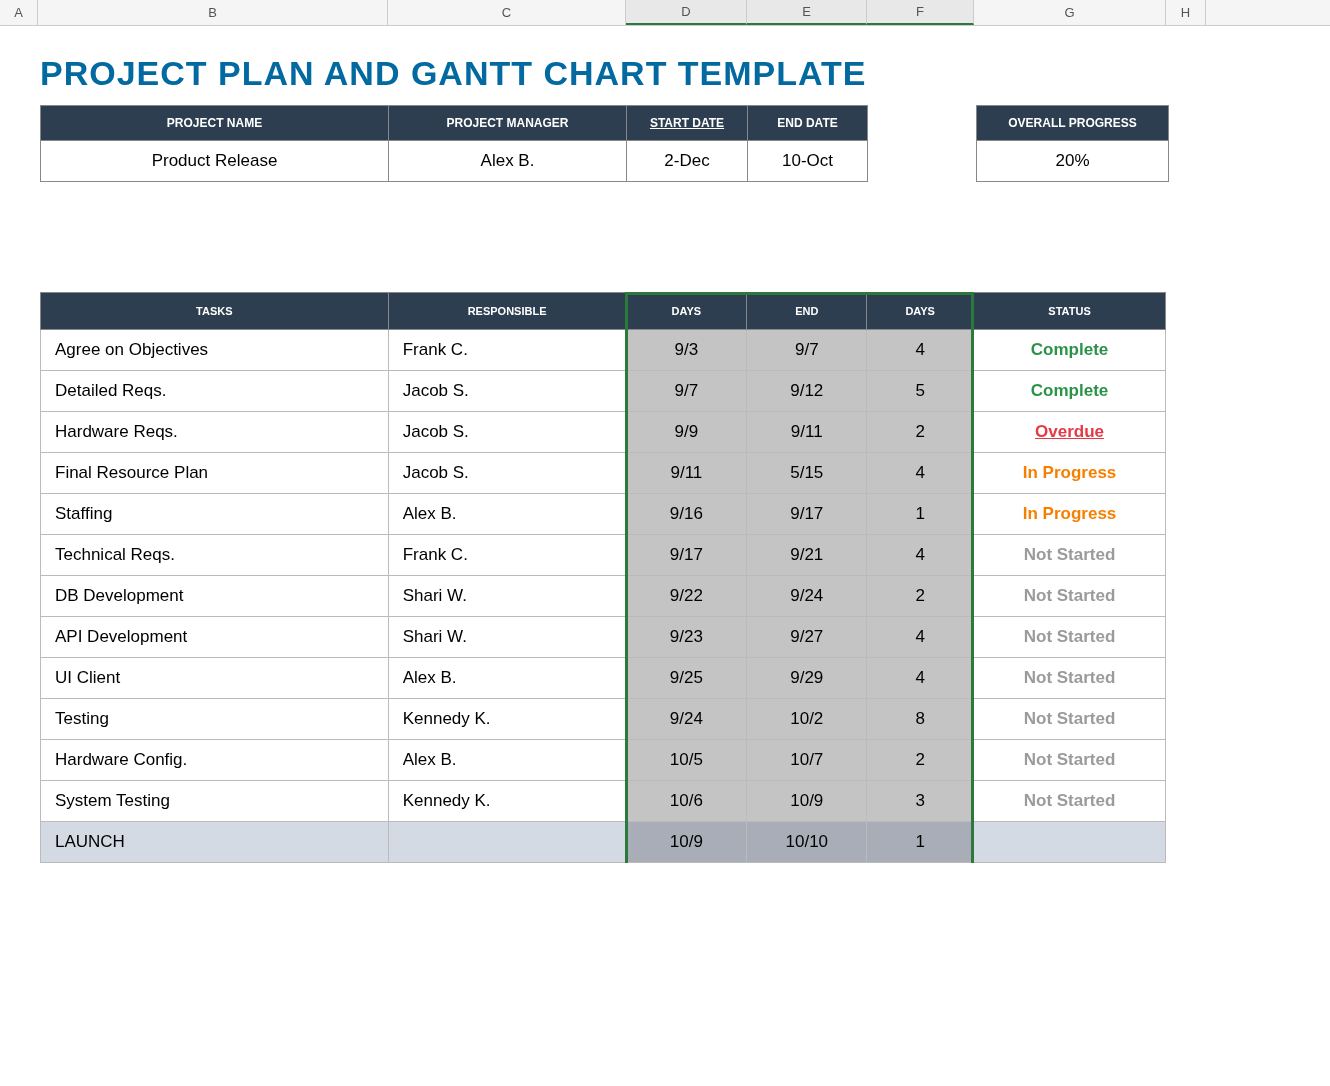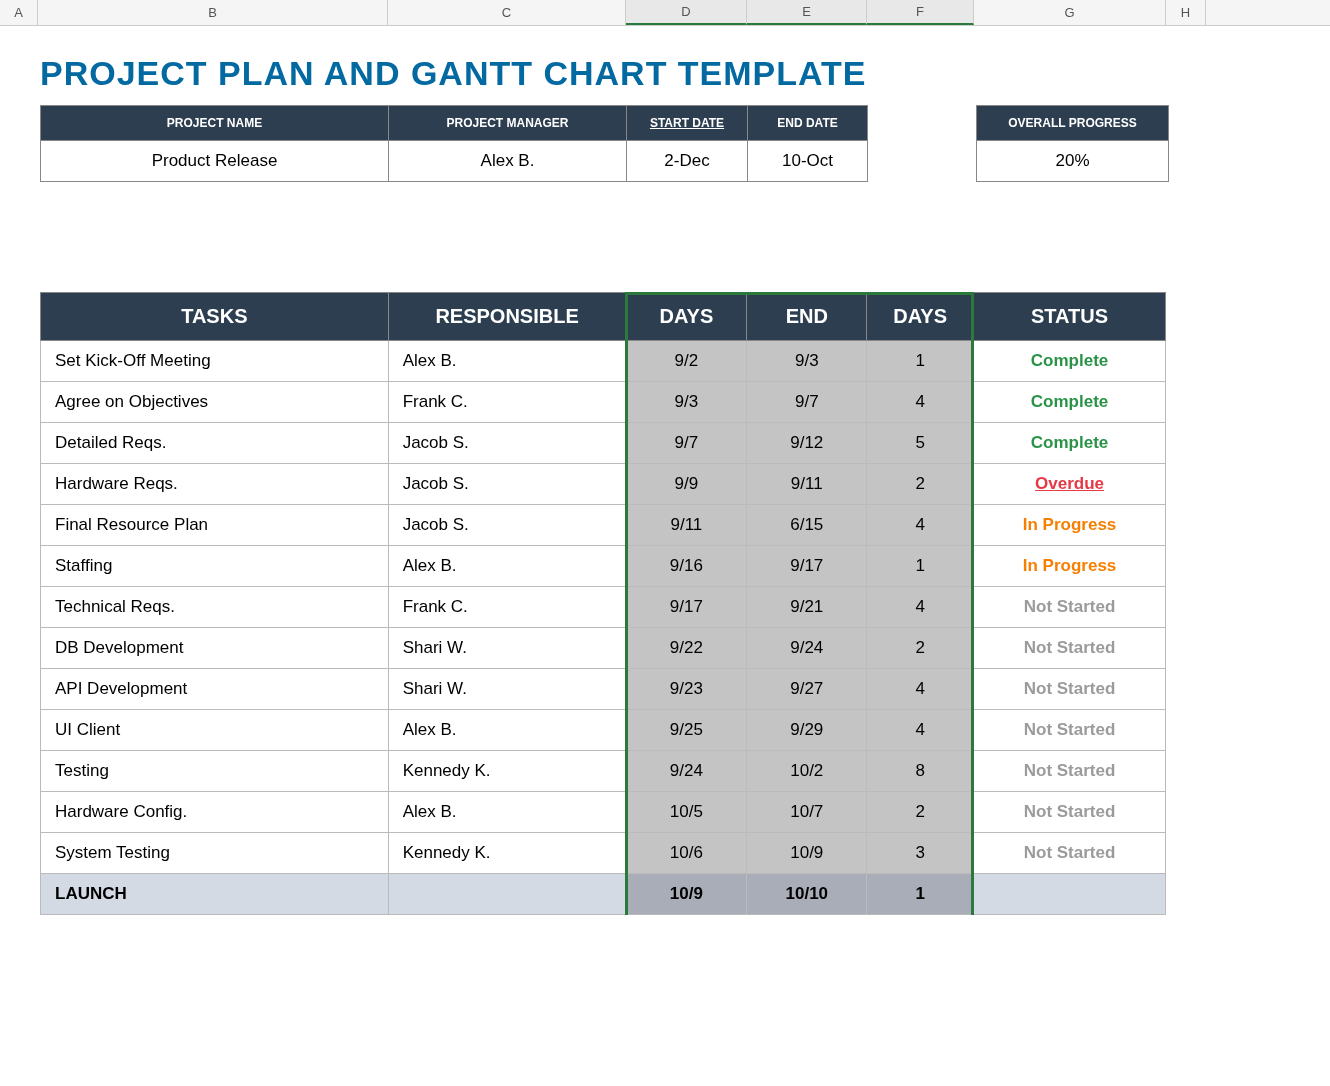--- a/index.html
+++ b/index.html
@@ -78,21 +78,21 @@
       width: 108px;
     }
     .tasks-table {
       border-collapse: collapse;
       width: 1126px;
     }
     .tasks-table th {
       background: #2c3e50;
       color: #fff;
       font-weight: 700;
-      font-size: 20px;
+      font-size: 11px;
       padding: 12px 0;
       border: 1px solid #888;
       text-align: center;
     }
     .tasks-table td {
       border: 1px solid #bbb;
       border-top: 1px solid #aaa;
       padding: 10px 14px;
       font-size: 17px;
       text-align: left;
@@ -103,21 +103,21 @@
     .tasks-table .col-responsible { width: 238px; }
     .tasks-table .col-start { width: 121px; text-align: center; }
     .tasks-table .col-end { width: 120px; text-align: center; }
     .tasks-table .col-days { width: 107px; text-align: center; }
     .tasks-table .col-status { width: 192px; text-align: center; font-weight: 700; }
     .tasks-table td.selected-cell {
       background: #c4c4c4;
     }
     .tasks-table .launch-row td {
       background: #d3dae4;
-      font-weight: 700;
+      font-weight: 400;
     }
     .tasks-table .launch-row td.selected-cell {
       background: #a8adb7;
     }
     .status-complete { color: #2b9348; }
     .status-overdue { color: #e63946; text-decoration: underline; }
     .status-inprogress { color: #f77f00; }
     .status-notstarted { color: #9b9b9b; }
     .selection-wrap {
       position: relative;
@@ -195,28 +195,20 @@
           <th class="col-tasks">TASKS</th>
           <th class="col-responsible">RESPONSIBLE</th>
           <th class="col-start">DAYS</th>
           <th class="col-end">END</th>
           <th class="col-days">DAYS</th>
           <th class="col-status">STATUS</th>
         </tr>
       </thead>
       <tbody id="tasks-tbody">
           <tr>
-            <td class="col-tasks">Set Kick-Off Meeting</td>
-            <td class="col-responsible">Alex B.</td>
-            <td class="col-start selected-cell">9/2</td>
-            <td class="col-end selected-cell">9/3</td>
-            <td class="col-days selected-cell">1</td>
-            <td class="col-status status-complete">Complete</td>
-          </tr>
-          <tr>
             <td class="col-tasks">Agree on Objectives</td>
             <td class="col-responsible">Frank C.</td>
             <td class="col-start selected-cell">9/3</td>
             <td class="col-end selected-cell">9/7</td>
             <td class="col-days selected-cell">4</td>
             <td class="col-status status-complete">Complete</td>
           </tr>
           <tr>
             <td class="col-tasks">Detailed Reqs.</td>
             <td class="col-responsible">Jacob S.</td>
@@ -230,21 +222,21 @@
             <td class="col-responsible">Jacob S.</td>
             <td class="col-start selected-cell">9/9</td>
             <td class="col-end selected-cell">9/11</td>
             <td class="col-days selected-cell">2</td>
             <td class="col-status status-overdue">Overdue</td>
           </tr>
           <tr>
             <td class="col-tasks">Final Resource Plan</td>
             <td class="col-responsible">Jacob S.</td>
             <td class="col-start selected-cell">9/11</td>
-            <td class="col-end selected-cell">6/15</td>
+            <td class="col-end selected-cell">5/15</td>
             <td class="col-days selected-cell">4</td>
             <td class="col-status status-inprogress">In Progress</td>
           </tr>
           <tr>
             <td class="col-tasks">Staffing</td>
             <td class="col-responsible">Alex B.</td>
             <td class="col-start selected-cell">9/16</td>
             <td class="col-end selected-cell">9/17</td>
             <td class="col-days selected-cell">1</td>
             <td class="col-status status-inprogress">In Progress</td>

